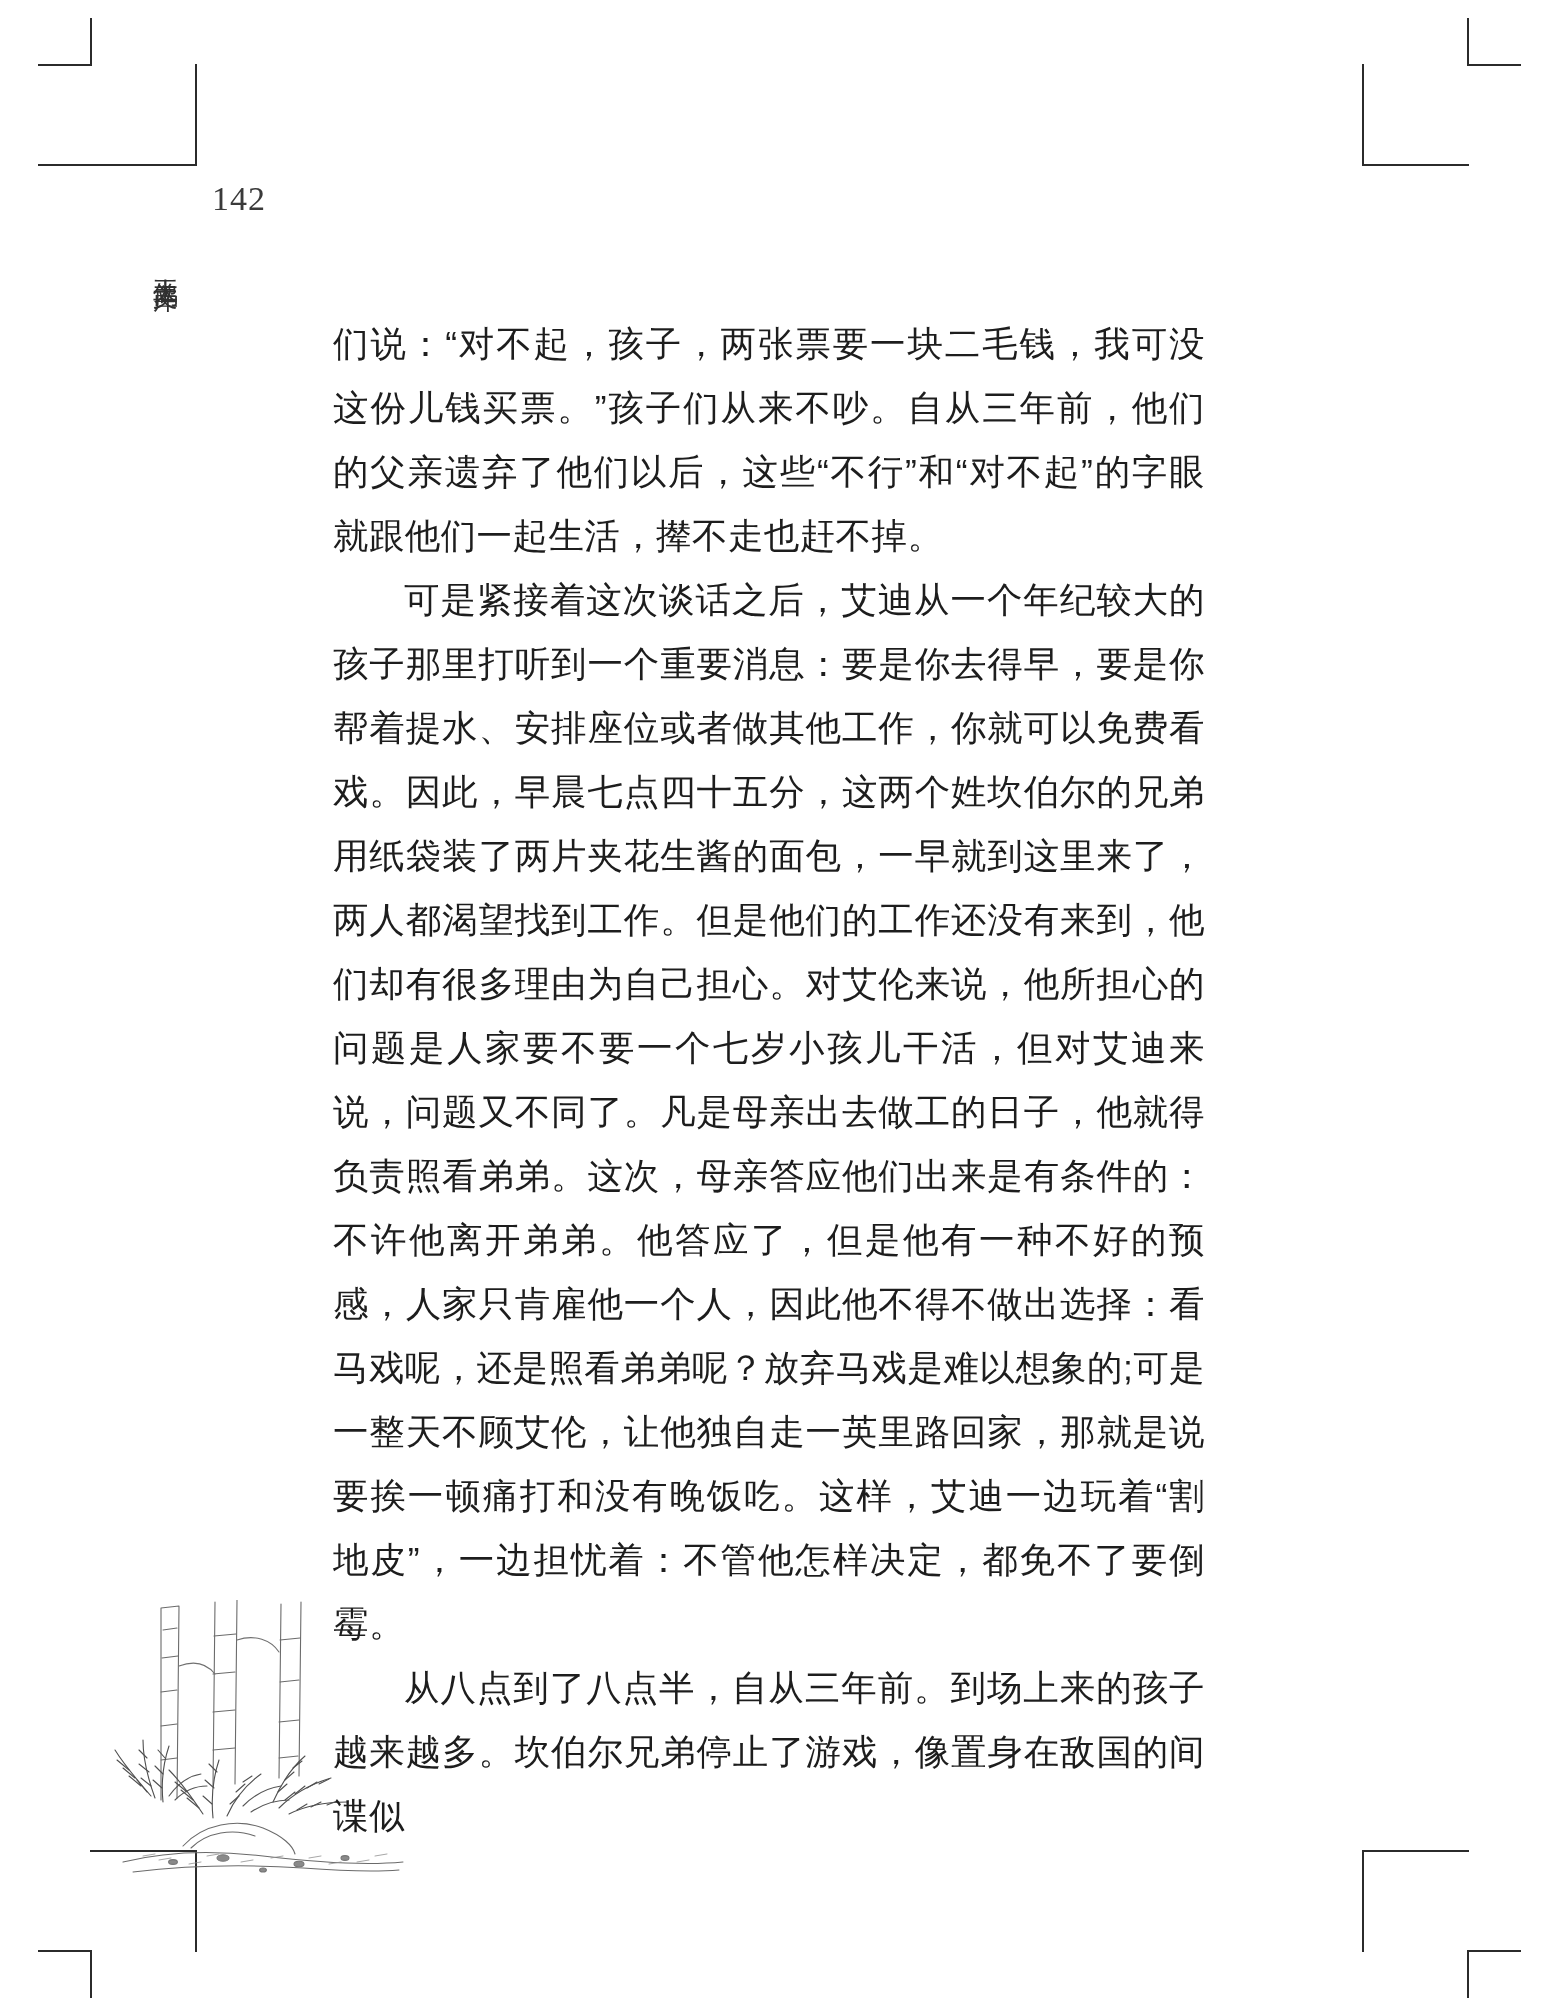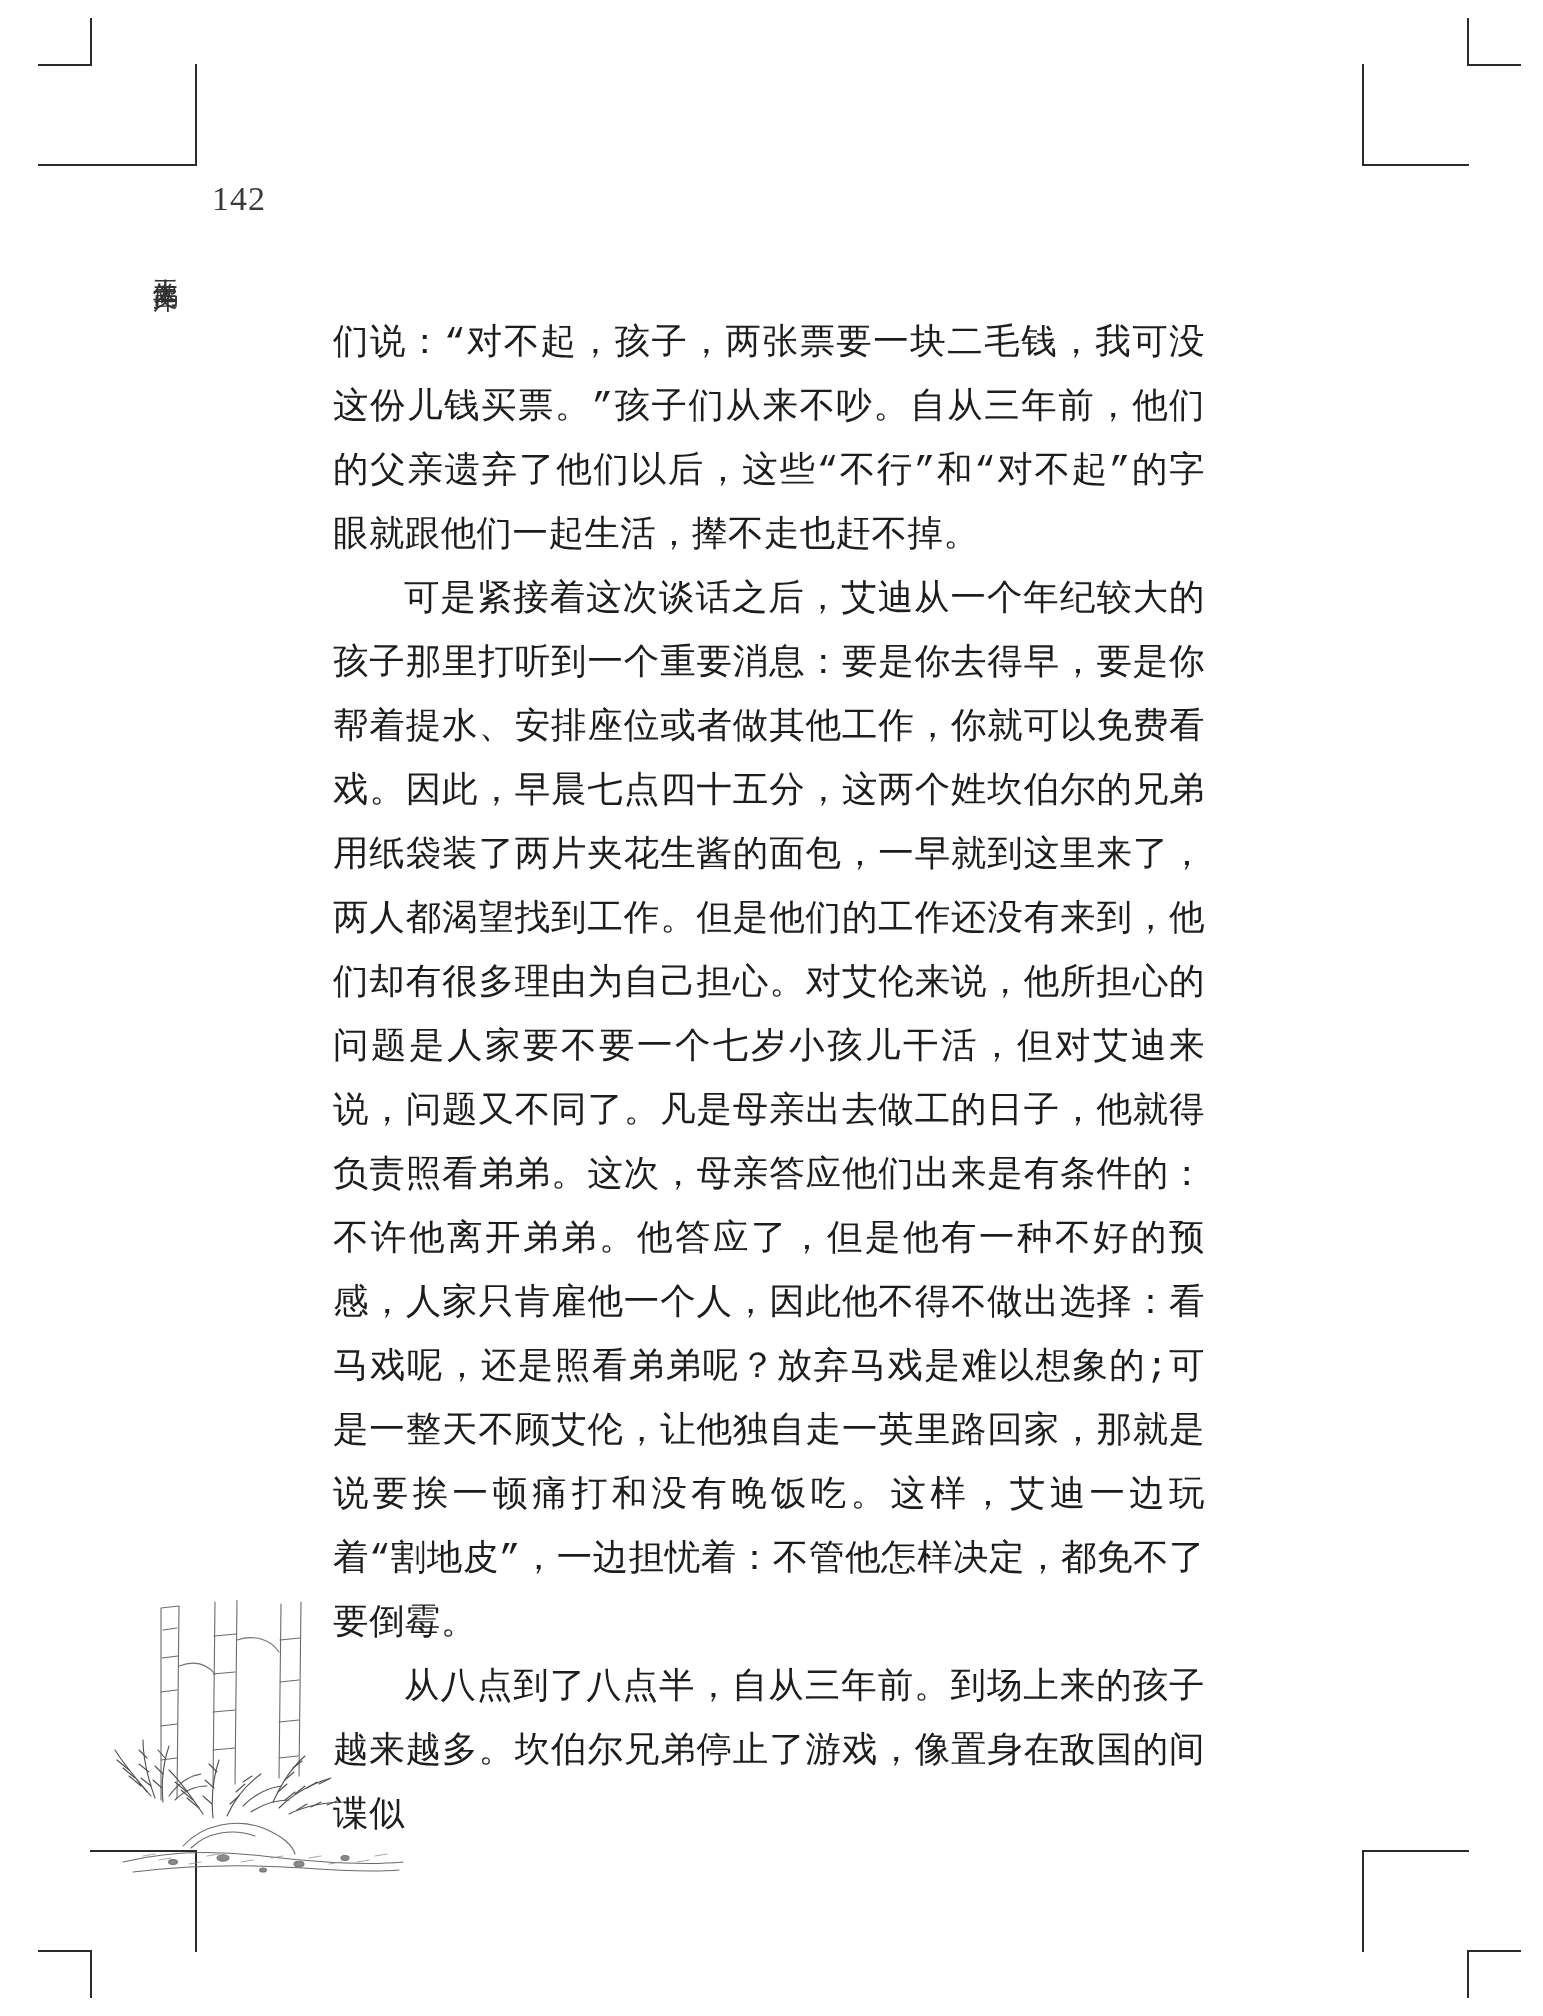--- a/index.html
+++ b/index.html
@@ -80,21 +80,20 @@
     width: 872px;
   }
   .para {
     font-size: 35.5px;
     line-height: 64px;
     color: #1d1d1d;
     text-align: justify;
     text-justify: inter-character;
     letter-spacing: 0.4px;
     margin: 0 0 0 0;
-    font-family: Liberation Mono, monospace;
   }
   .para + .para { text-indent: 2em; }
   .para.last-wrap { position: relative; z-index: 2; }
 
   
   #engraving {
     position: absolute;
     left: 95px;
     top: 1600px;
     width: 330px;

